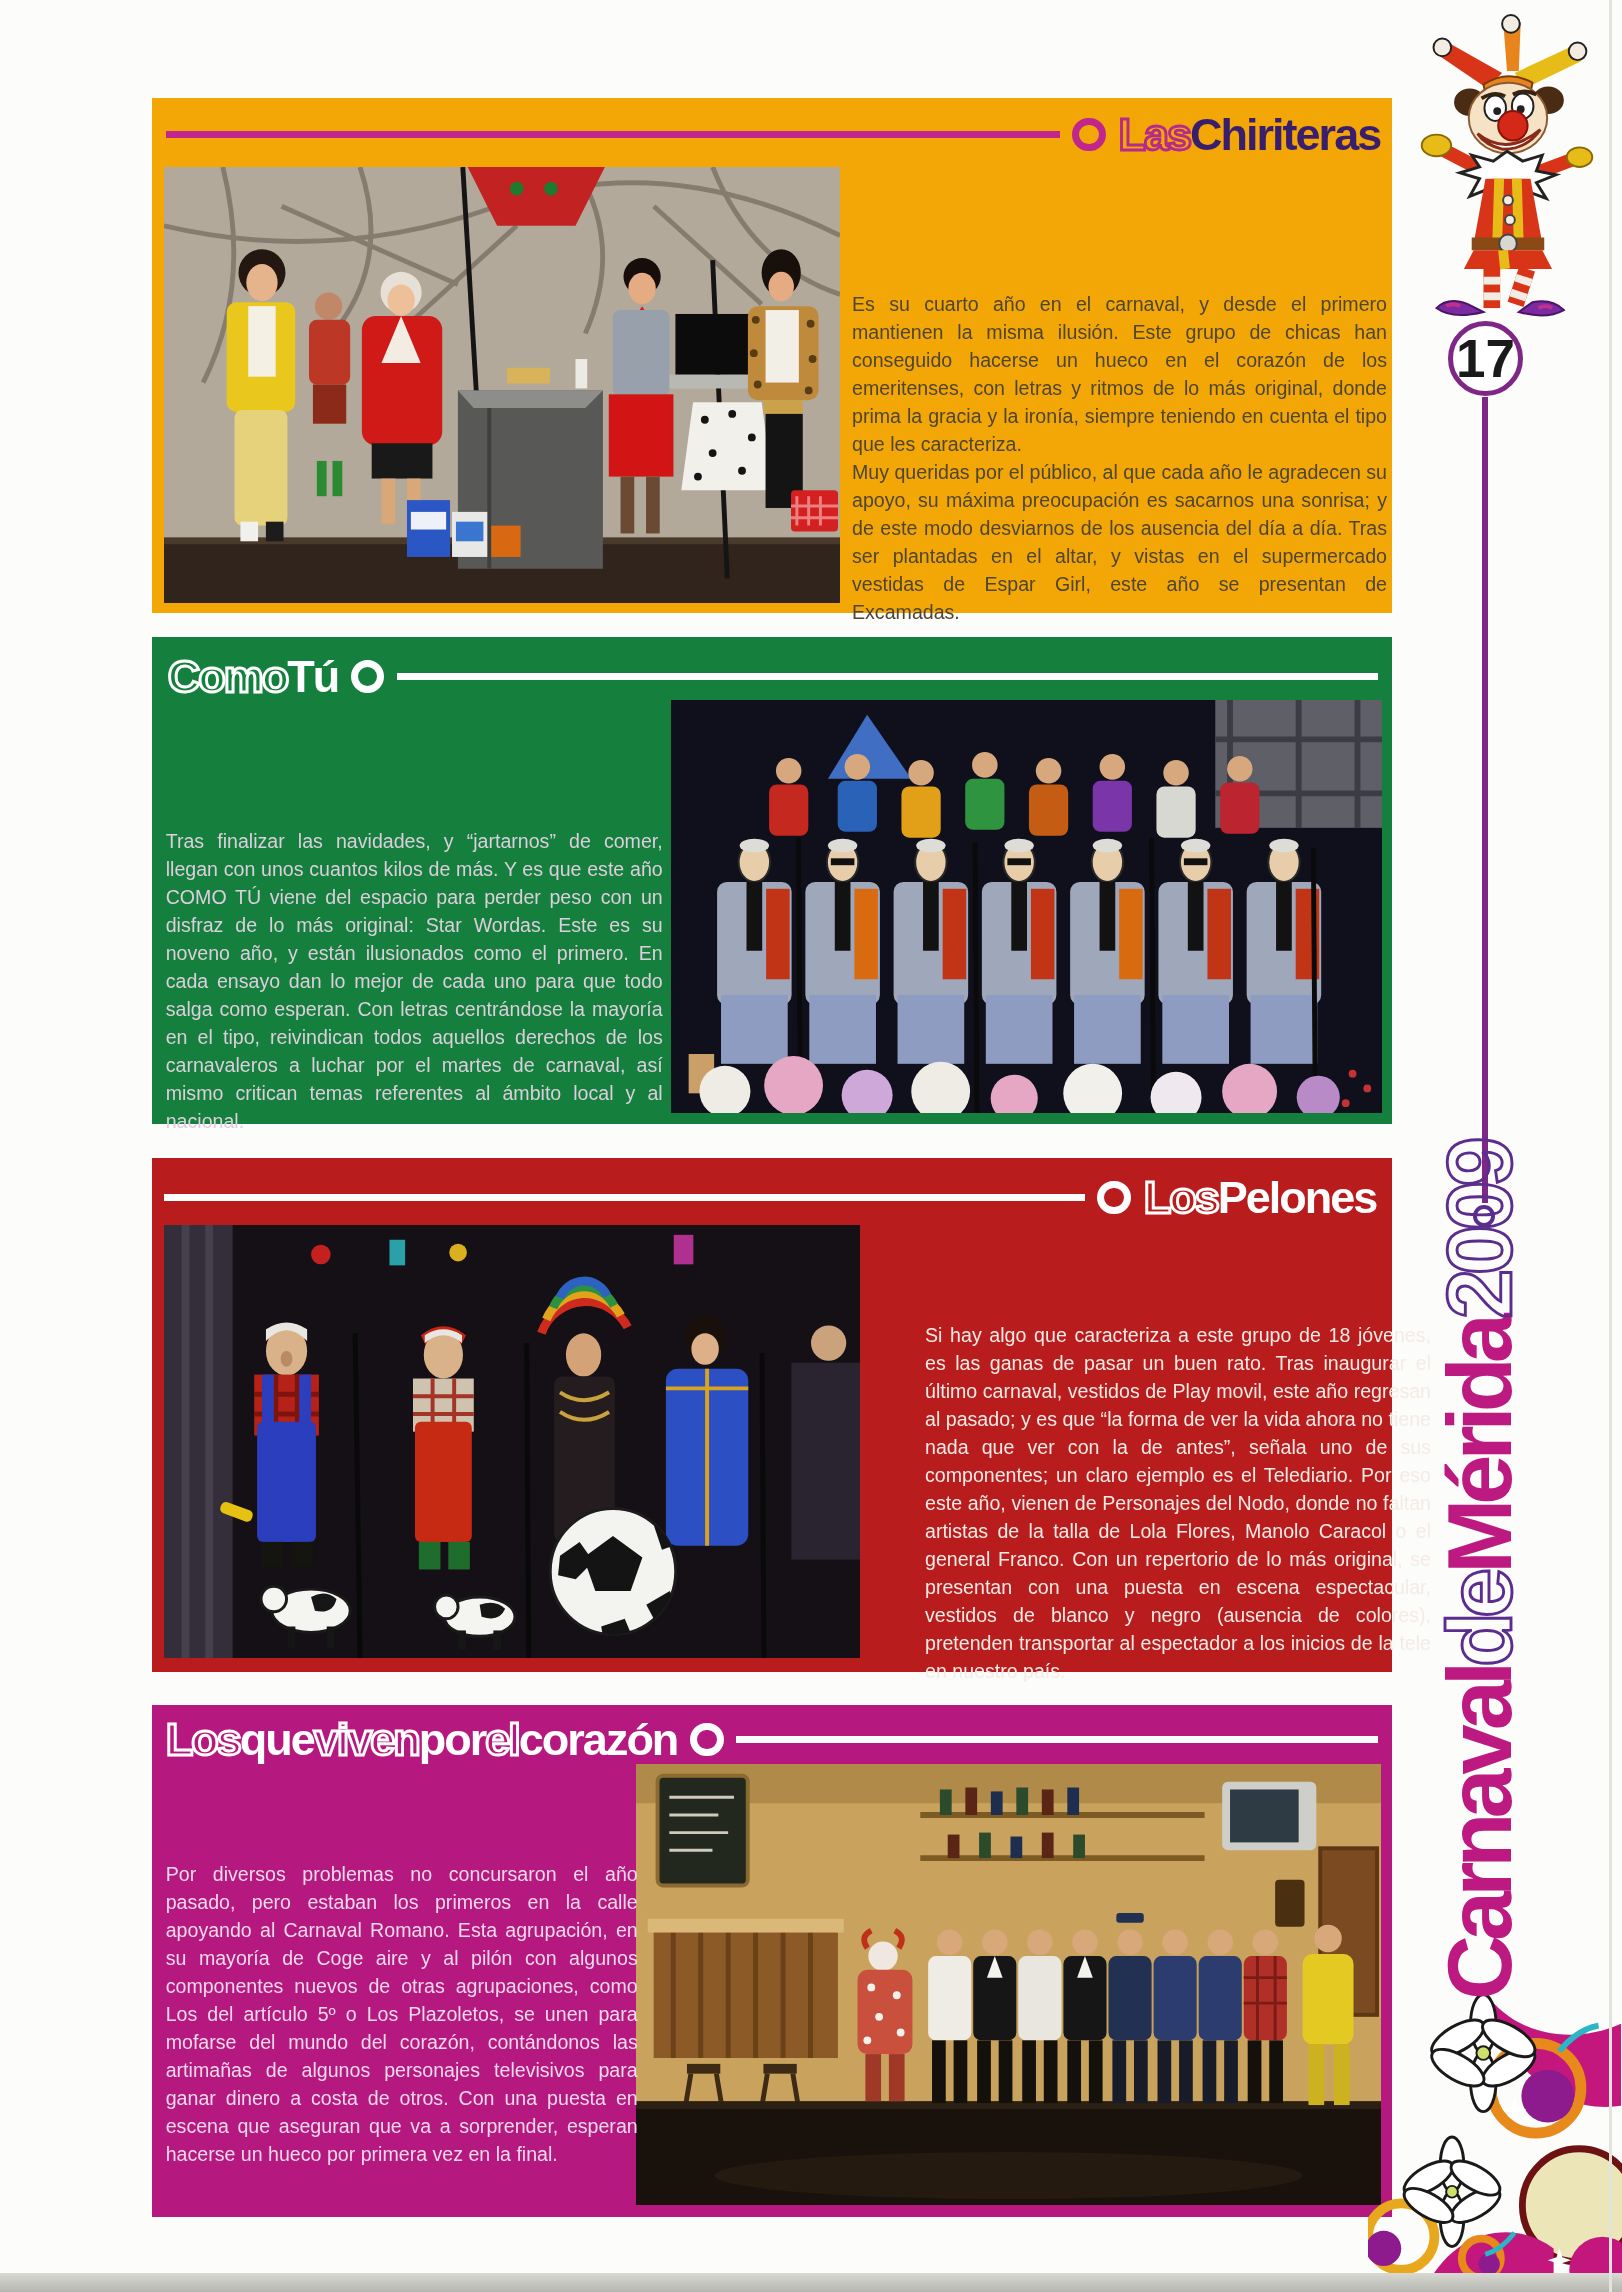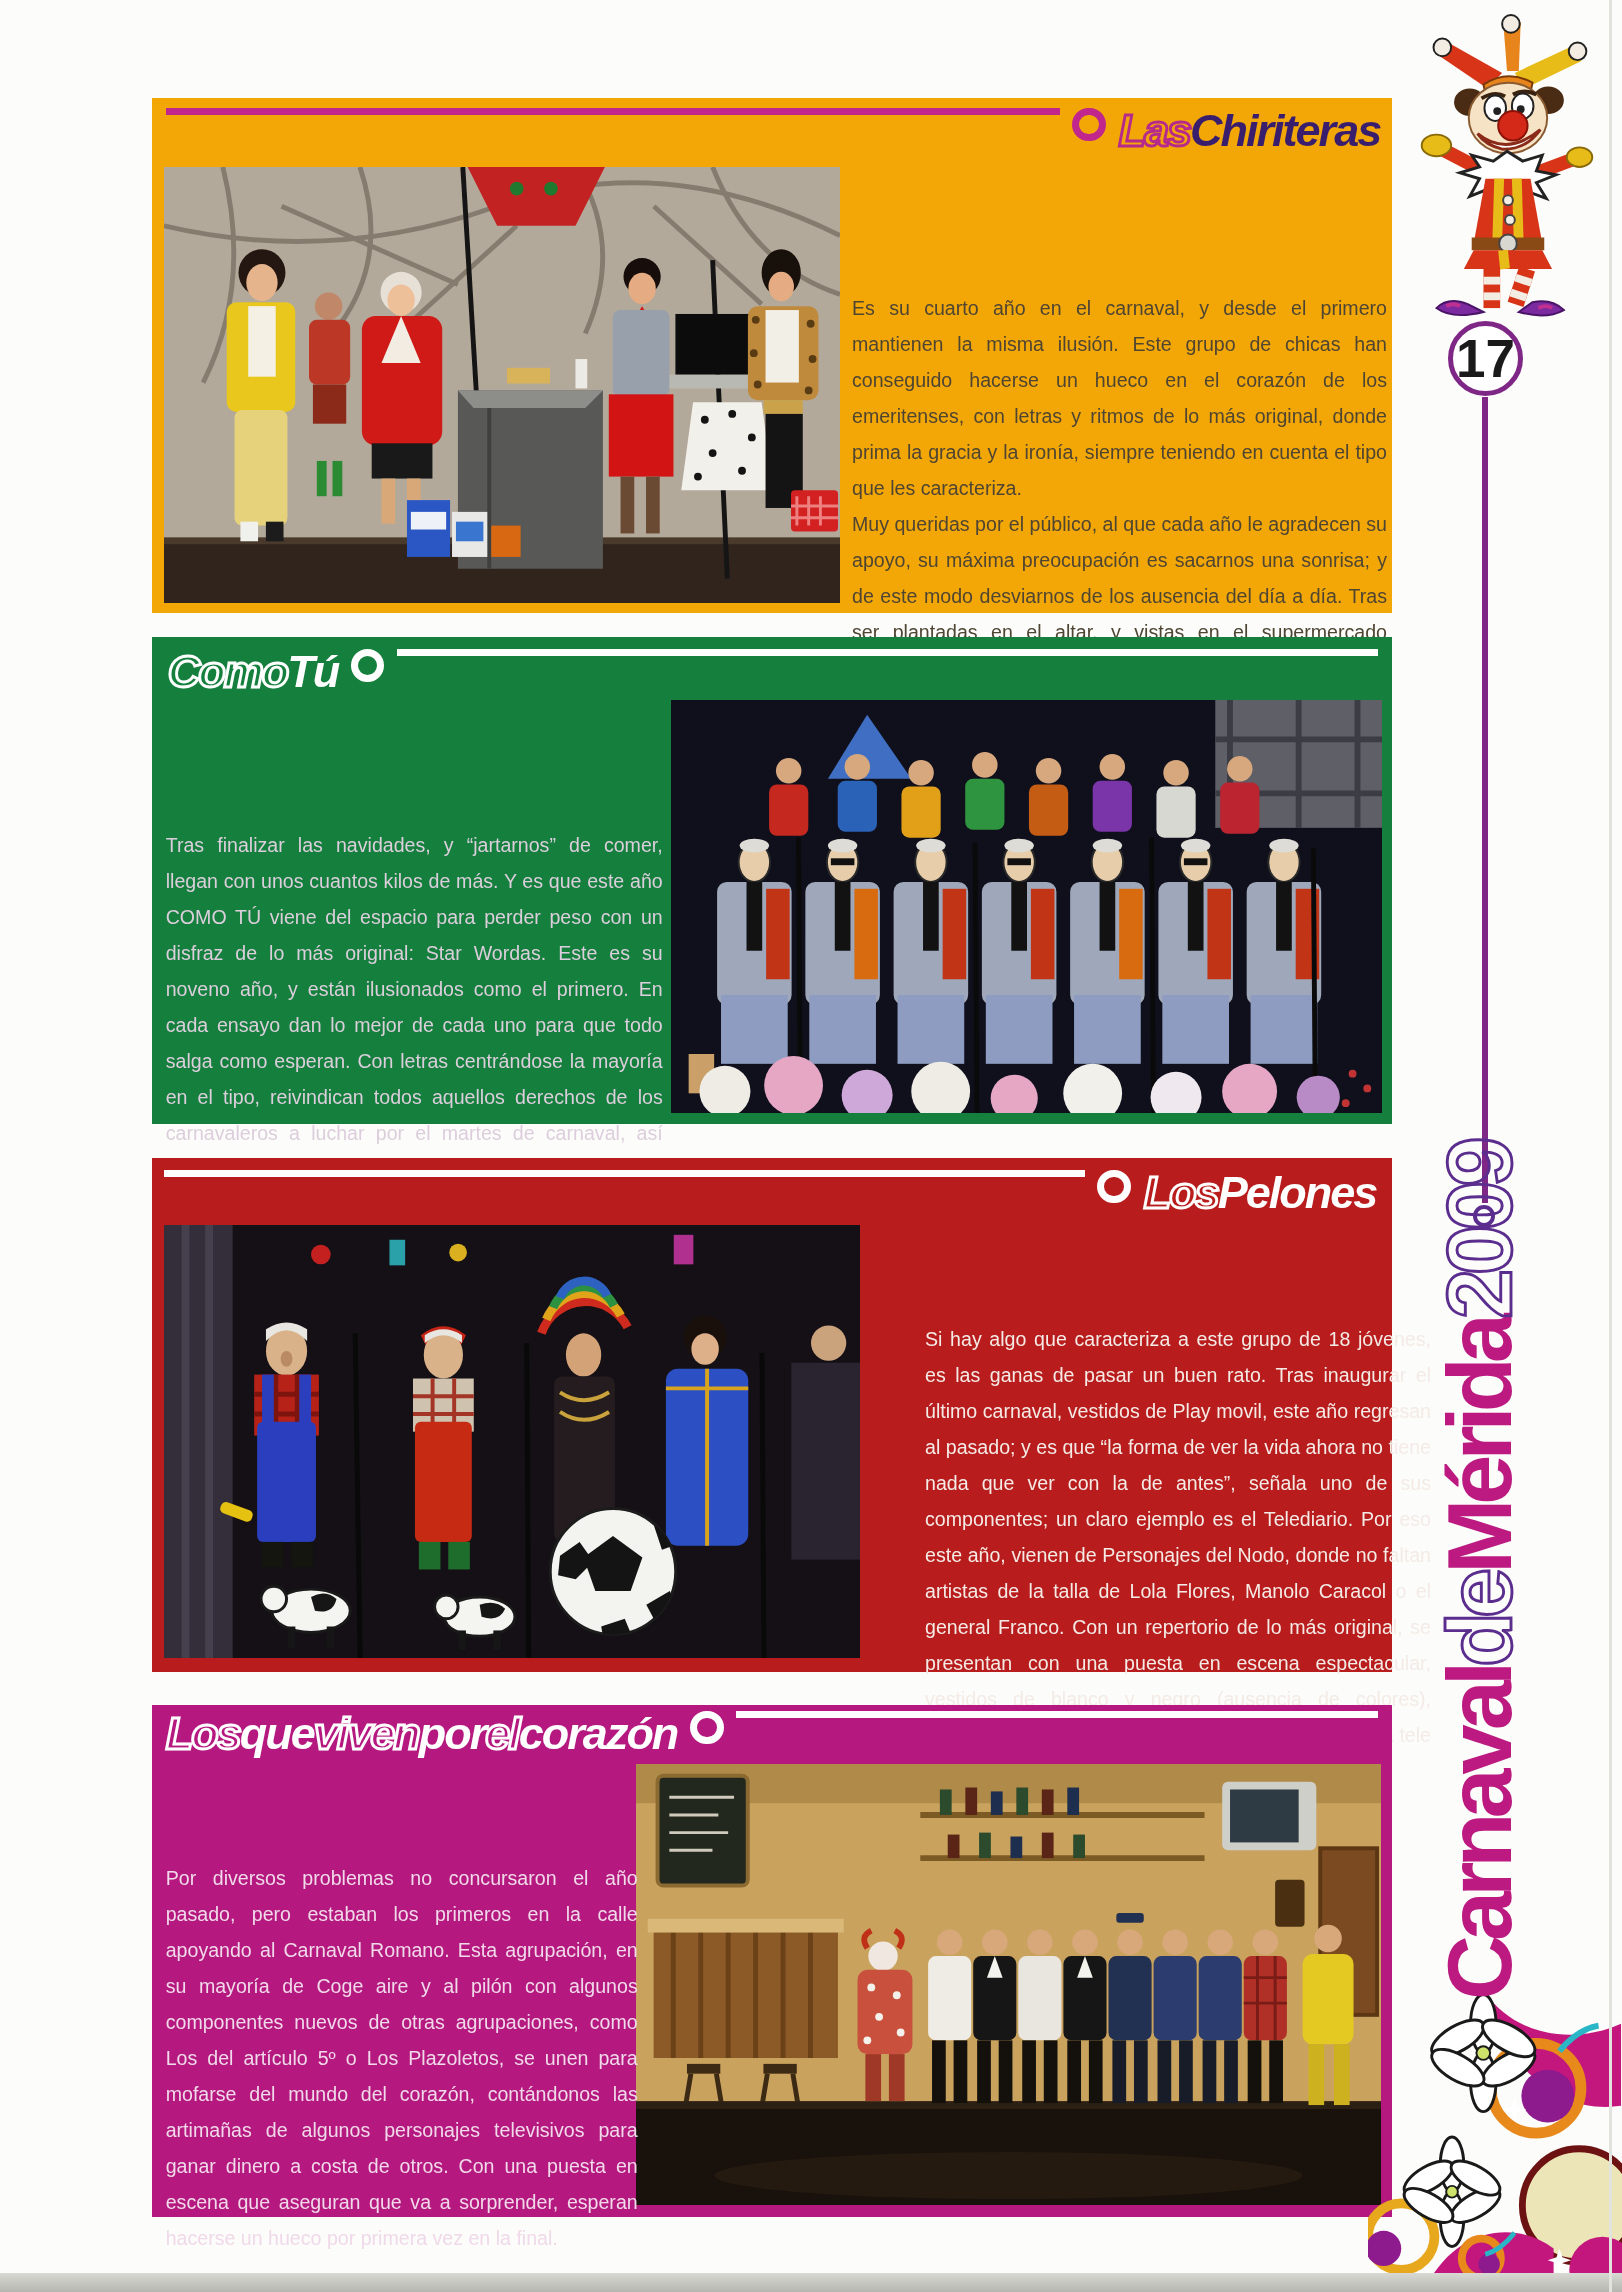--- a/index.html
+++ b/index.html
@@ -6,21 +6,21 @@
   #page{
     position:relative;width:1622px;height:2293px;overflow:hidden;
     background:#fcfcfa;font-family:"Liberation Sans","DejaVu Sans",sans-serif;
   }
   .sec{position:absolute;}
   .s1{left:152px;top:98px;width:1240px;height:515px;background:#F3A707;}
   .s2{left:152px;top:637px;width:1240px;height:487px;background:#15803d;}
   .s3{left:152px;top:1158px;width:1240px;height:514px;background:#b91c1c;}
   .s4{left:152px;top:1705px;width:1240px;height:512px;background:#B5187F;}
 
-  .tbar{position:absolute;display:flex;align-items:flex-start;font-style:italic;}
+  .tbar{position:absolute;display:flex;align-items:center;}
   .tbar1{left:13.7px;right:11.8px;top:9.8px;height:53px;}
   .tbar2{left:15.7px;right:13.7px;top:11.8px;height:55px;}
   .tbar3{left:11.8px;right:15.7px;top:11.8px;height:55px;}
   .tbar4{left:13.7px;right:13.7px;top:5.9px;height:57px;}
   .rule{height:6.9px;flex:1;}
   .rule-m{background:#C0268C;}
   .rule-w{background:#ffffff;}
   .ring{width:19.6px;height:19.6px;border-radius:50%;flex:none;margin:0 12.7px;background:transparent;}
   .ring-m{border:7.8px solid #C0268C;}
   .ring-w{border:7.8px solid #ffffff;}
@@ -30,21 +30,21 @@
   .sol-purple{color:#3A1E6E;}
   .sol-w{color:#ffffff;}
 
   .ph{position:absolute;overflow:hidden;}
   .ph svg{display:block;width:100%;height:100%;}
   .ph1{left:11.8px;top:69px;width:676px;height:436px;}
   .ph2{left:519px;top:63px;width:711px;height:413px;}
   .ph3{left:11.8px;top:67px;width:696px;height:433px;}
   .ph4{left:484px;top:59px;width:745px;height:441px;}
 
-  .bt{position:absolute;font-size:19.6px;line-height:36px;text-align:justify;}
+  .bt{position:absolute;font-size:19.6px;line-height:28px;text-align:justify;}
   .bt p{margin:0;}
   .txt1{left:700px;top:192px;width:535px;color:#4E4533;}
   .txt2{left:13.7px;top:190px;width:497px;color:#DCCEDC;}
   .txt3{left:773px;top:163px;width:506px;color:#F4EBE6;}
   .txt4{left:13.7px;top:155px;width:472px;color:#F0D9E9;}
 
   .jester{position:absolute;left:1409px;top:11.8px;width:196px;height:306px;}
   .jester svg{width:100%;height:100%;display:block;}
 
   .circ17{

